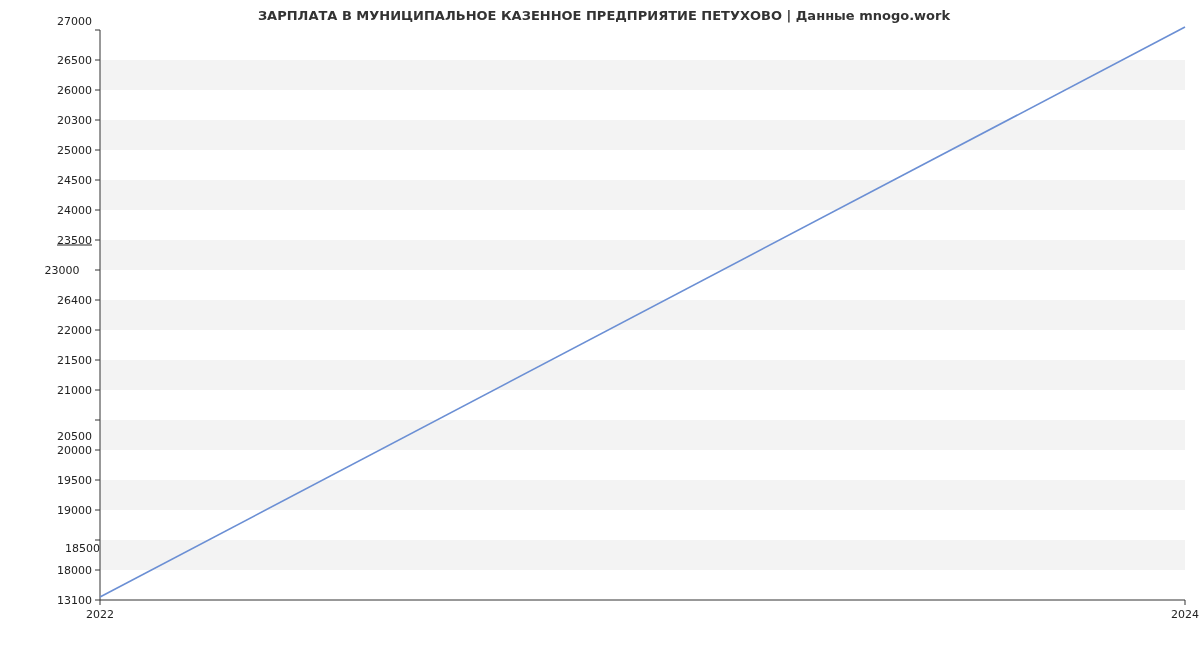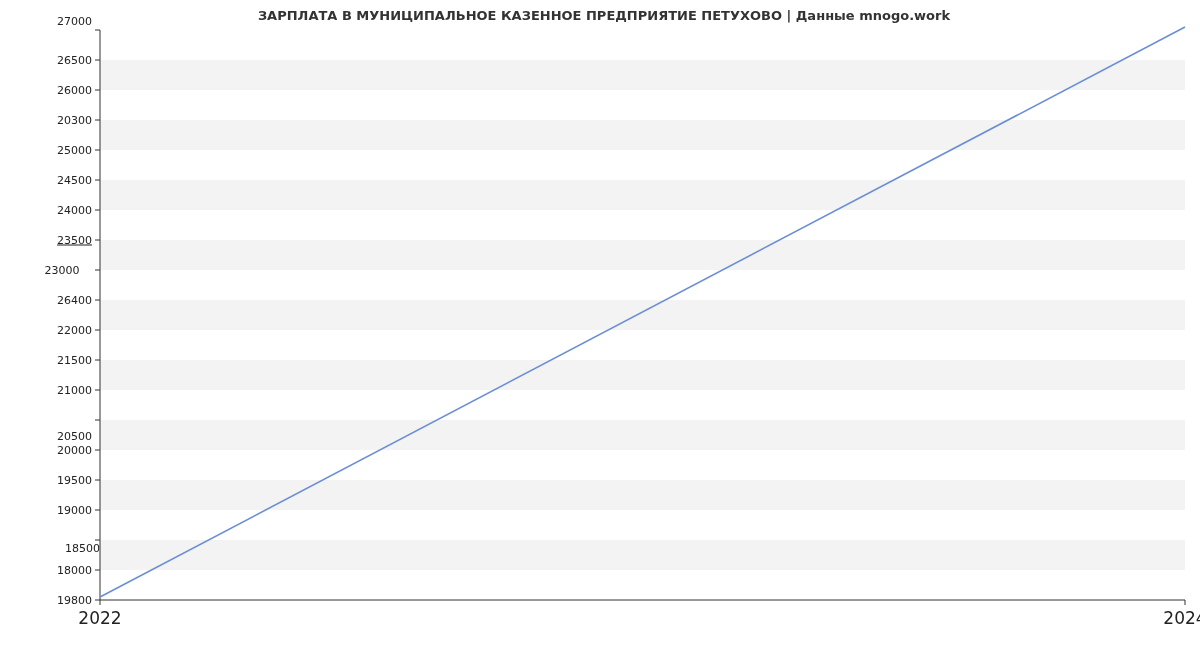--- a/index.html
+++ b/index.html
@@ -37,21 +37,21 @@
     right: 0;
     transform: translateY(-50%);
     font-size: 11px;
     color: #222;
     text-align: right;
     width: 60px;
   }
   .x-tick-label {
     position: absolute;
     top: 0;
-    font-size: 17px;
+    font-size: 11px;
     color: #222;
   }
   svg { display: block; }
 </style>
 </head>
 <body>
 
 <div class="chart-wrap">
   <div class="title">ЗАРПЛАТА В МУНИЦИПАЛЬНОЕ КАЗЕННОЕ ПРЕДПРИЯТИЕ ПЕТУХОВО | Данные mnogo.work</div>
   <div class="plot" id="plot" style="left: 100px; top: 30px; width: 1085px; height: 570px;">
@@ -86,21 +86,21 @@
         <line x1="-5" x2="0" y1="90" y2="90" stroke="#333" stroke-width="1"></line>
         <line x1="-5" x2="0" y1="60" y2="60" stroke="#333" stroke-width="1"></line>
         <line x1="-5" x2="0" y1="30" y2="30" stroke="#333" stroke-width="1"></line>
         <line x1="-5" x2="0" y1="0" y2="0" stroke="#333" stroke-width="1"></line>
         <line x1="0" x2="0" y1="570" y2="575" stroke="#333" stroke-width="1"></line>
         <line x1="1085" x2="1085" y1="570" y2="575" stroke="#333" stroke-width="1"></line>
         <polyline points="0,567 1085,-3" fill="none" stroke="#6b8fd4" stroke-width="1.6"></polyline>
       </svg>
     </div>
   <div id="y-axis">
-      <div class="y-tick-label" style="position: absolute; left: 32px; top: 600px;">19800</div>
+      <div class="y-tick-label" style="position: absolute; left: 32px; top: 600px;">13100</div>
       <div class="y-tick-label" style="position: absolute; left: 32px; top: 570px;">18000</div>
       <div class="y-tick-label" style="position: absolute; left: 40px; top: 540px; margin-top: 8px;">18500</div>
       <div class="y-tick-label" style="position: absolute; left: 32px; top: 510px; text-align: right;">19000</div>
       <div class="y-tick-label" style="position: absolute; left: 32px; top: 480px;">19500</div>
       <div class="y-tick-label" style="position: absolute; left: 32px; top: 450px;">20000</div>
       <div class="y-tick-label" style="position: absolute; left: 32px; top: 436px;">20500</div>
       <div class="y-tick-label" style="position: absolute; left: 32px; top: 390px;">21000</div>
       <div class="y-tick-label" style="position: absolute; left: 32px; top: 360px;">21500</div>
       <div class="y-tick-label" style="position: absolute; left: 32px; top: 330px;">22000</div>
       <div class="y-tick-label" style="position: absolute; left: 32px; top: 300px;">26400</div>

